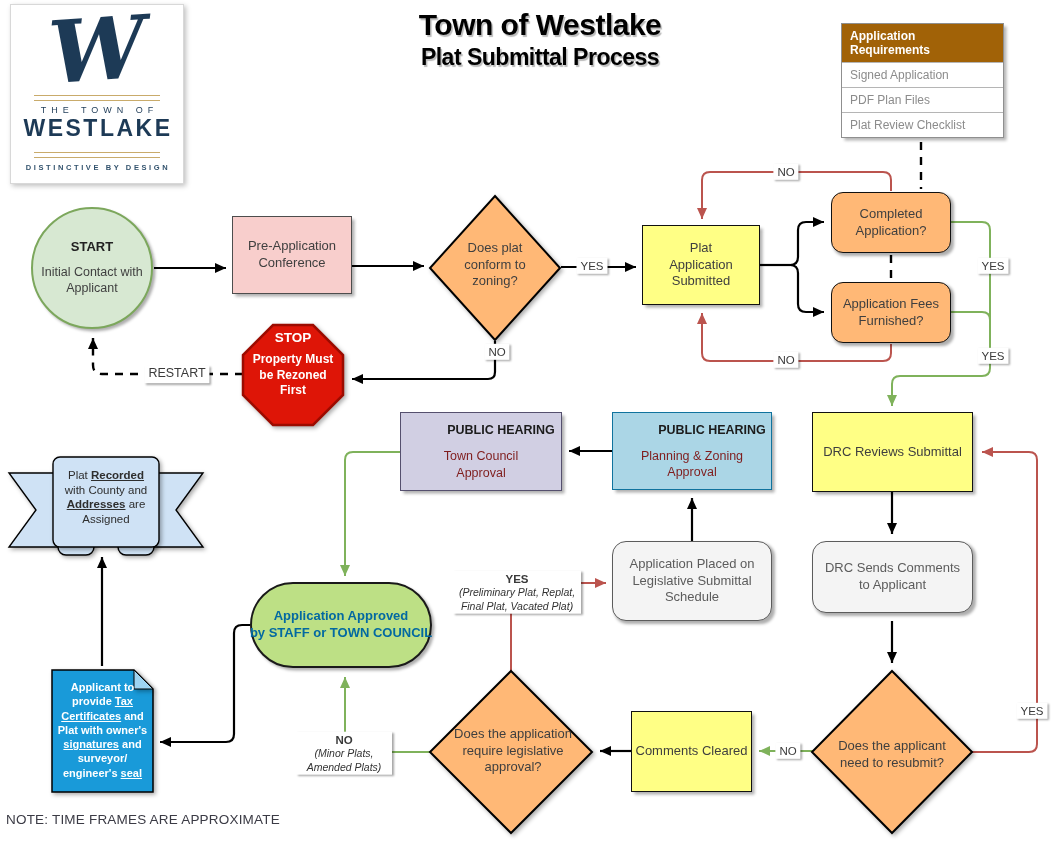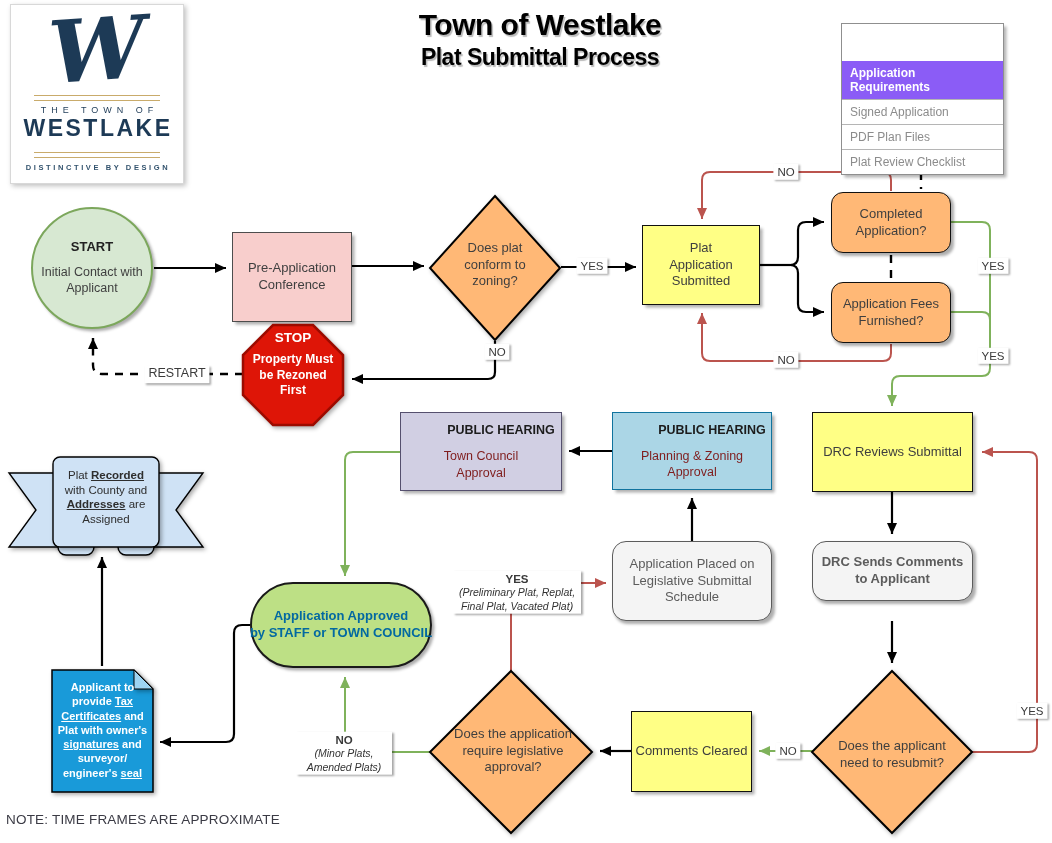--- a/index.html
+++ b/index.html
@@ -35,21 +35,21 @@
   #logo .wname{font-size:23px;font-weight:600;letter-spacing:2.5px;color:#1d3a56;margin:0 0 8px 2px;}
   #logo .tagline{font-size:7.5px;font-weight:bold;letter-spacing:2.6px;color:#33536e;margin-top:3px;margin-left:2px;}
   
   #title{position:absolute;left:340px;top:8px;width:400px;text-align:center;z-index:2;color:#000;}
   #title .t1{font-size:30px;font-weight:800;letter-spacing:-.5px;text-shadow:1.5px 1.5px 1px #bbb;}
   #title .t2{font-size:23px;font-weight:800;letter-spacing:-.5px;margin-top:2px;text-shadow:1.5px 1.5px 1px #bbb;}
   #title .t3{font-size:18px;font-weight:800;margin-top:6px;text-shadow:1.5px 1.5px 1px #bbb;}
   
   #reqs{position:absolute;left:841px;top:23px;width:161px;z-index:2;border:1px solid #8f8f8f;
         box-shadow:2.5px 2.5px 3px rgba(0,0,0,.3);background:#fff;font-size:12px;}
-  #reqs .hd{background:#8b5cf6;color:#fff;font-weight:600;padding:5px 8px;margin-top:37px;}
+  #reqs .hd{background:#a16207;color:#fff;font-weight:600;padding:5px 8px;}
   #reqs .row{color:#8c8c8c;padding:5px 8px;border-top:1px solid #b5b5b5;background:#fff;}
   
   #start{left:31px;top:207px;width:122px;height:122px;border-radius:50%;
          background:#d7e8d2;border:2.5px solid #7ca75c;flex-direction:column;padding:0 6px;}
   #start .nt{font-weight:bold;font-size:13px;color:#222;margin-bottom:8px;}
   #start .ns{font-size:12.5px;color:#3f3f3f;}
   .hearing .nt{font-weight:bold;font-size:12.5px;color:#1c1c1c;margin-bottom:10px;margin-left:40px;}
   .hearing .ns{font-size:12.5px;color:#7f1d1d;}
   #note{position:absolute;left:6px;top:812px;font-size:13.5px;color:#3b3b45;z-index:2;letter-spacing:.2px;}
 </style>
@@ -131,21 +131,21 @@
     <div class="row">Plat Review Checklist</div>
   </div>
 
   <div id="start" class="node">
     <div>
       <div class="nt">START</div>
       <div class="ns">Initial Contact with Applicant</div>
     </div>
   </div>
 
-  <div class="node pink" style="left:232px;top:232px;width:120px;height:90px;">
+  <div class="node pink" style="left:232px;top:216px;width:120px;height:78px;">
     <div style="width:102px;">Pre-Application Conference</div>
   </div>
 
   <svg class="shape-svg" style="left:427px;top:193px;" width="136" height="150">
     <polygon points="68,3 133,75 68,147 3,75" fill="#ffb876" stroke="#000" stroke-width="2"></polygon>
   </svg>
   <div class="overlay" style="left:447px;top:240px;width:96px;">Does plat conform to zoning?</div>
 
   <div class="node yellow" style="left:642px;top:225px;width:118px;height:80px;">
     <div style="width:78px;">Plat Application Submitted</div>
@@ -164,21 +164,21 @@
   </svg>
   <div class="overlay" style="left:248px;top:329px;width:90px;color:#fff;">
     <div style="font-weight:bold;font-size:13.5px;margin-bottom:6px;">STOP</div>
     <div style="font-size:12px;font-weight:600;">Property Must be Rezoned First</div>
   </div>
 
   <div class="node yellow" style="left:812px;top:412px;width:161px;height:80px;">
     <div style="width:150px;">DRC Reviews Submittal</div>
   </div>
 
-  <div class="node grayr" style="left:812px;top:541px;width:161px;height:60px;font-weight:bold;">
+  <div class="node grayr" style="left:812px;top:541px;width:161px;height:72px;">
     <div style="width:145px;">DRC Sends Comments to Applicant</div>
   </div>
 
   <svg class="shape-svg" style="left:809px;top:668px;" width="166" height="168">
     <polygon points="83,3 163,84 83,165 3,84" fill="#ffb876" stroke="#000" stroke-width="2"></polygon>
   </svg>
   <div class="overlay" style="left:834px;top:738px;width:116px;">Does the applicant need to resubmit?</div>
 
   <div class="node yellow" style="left:631px;top:711px;width:121px;height:81px;">
     <div>Comments Cleared</div>

